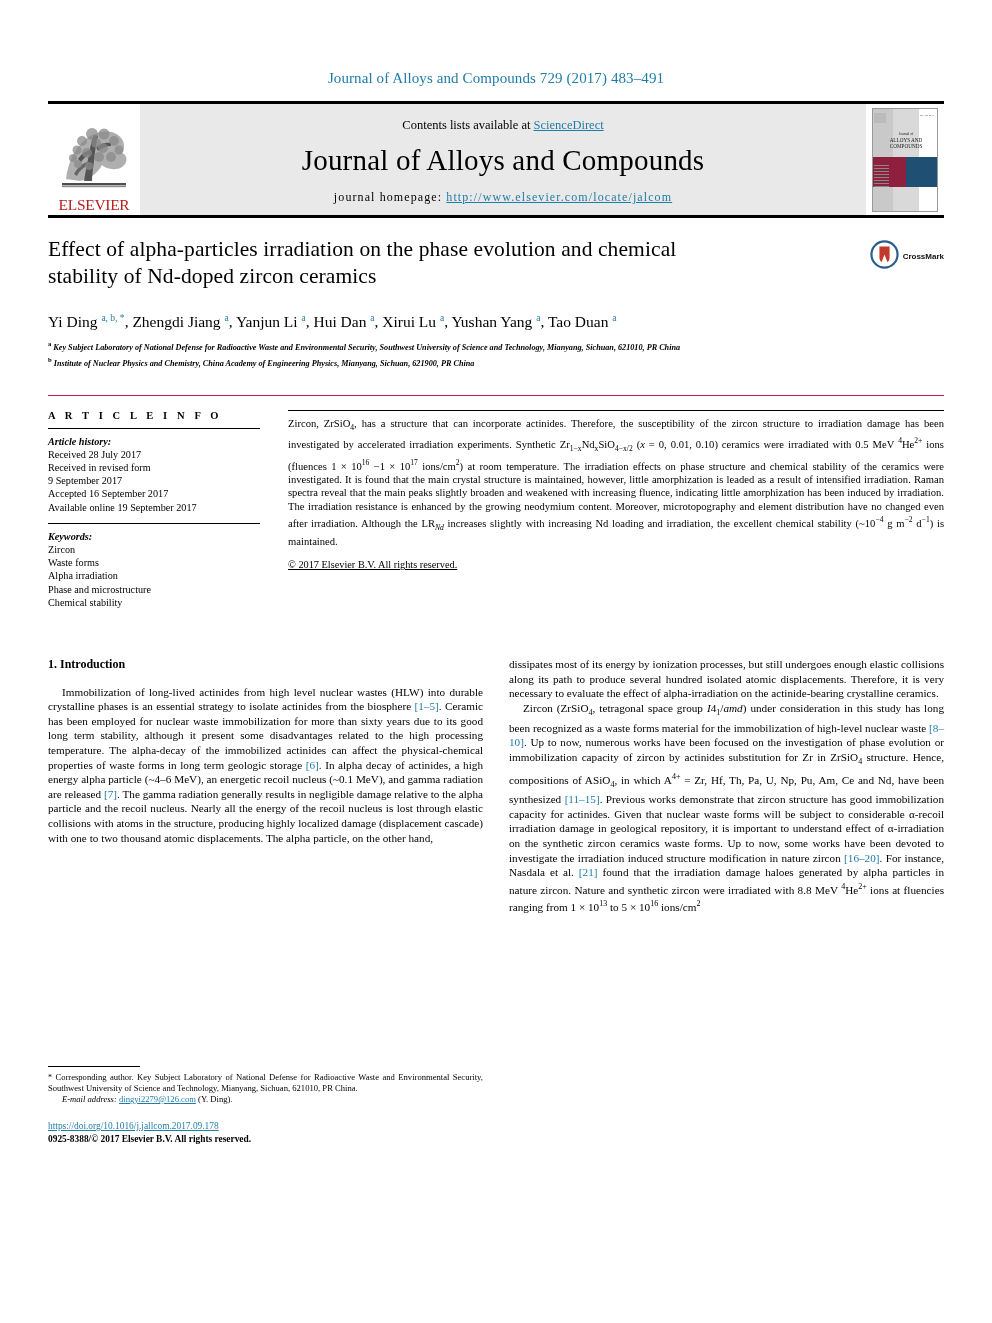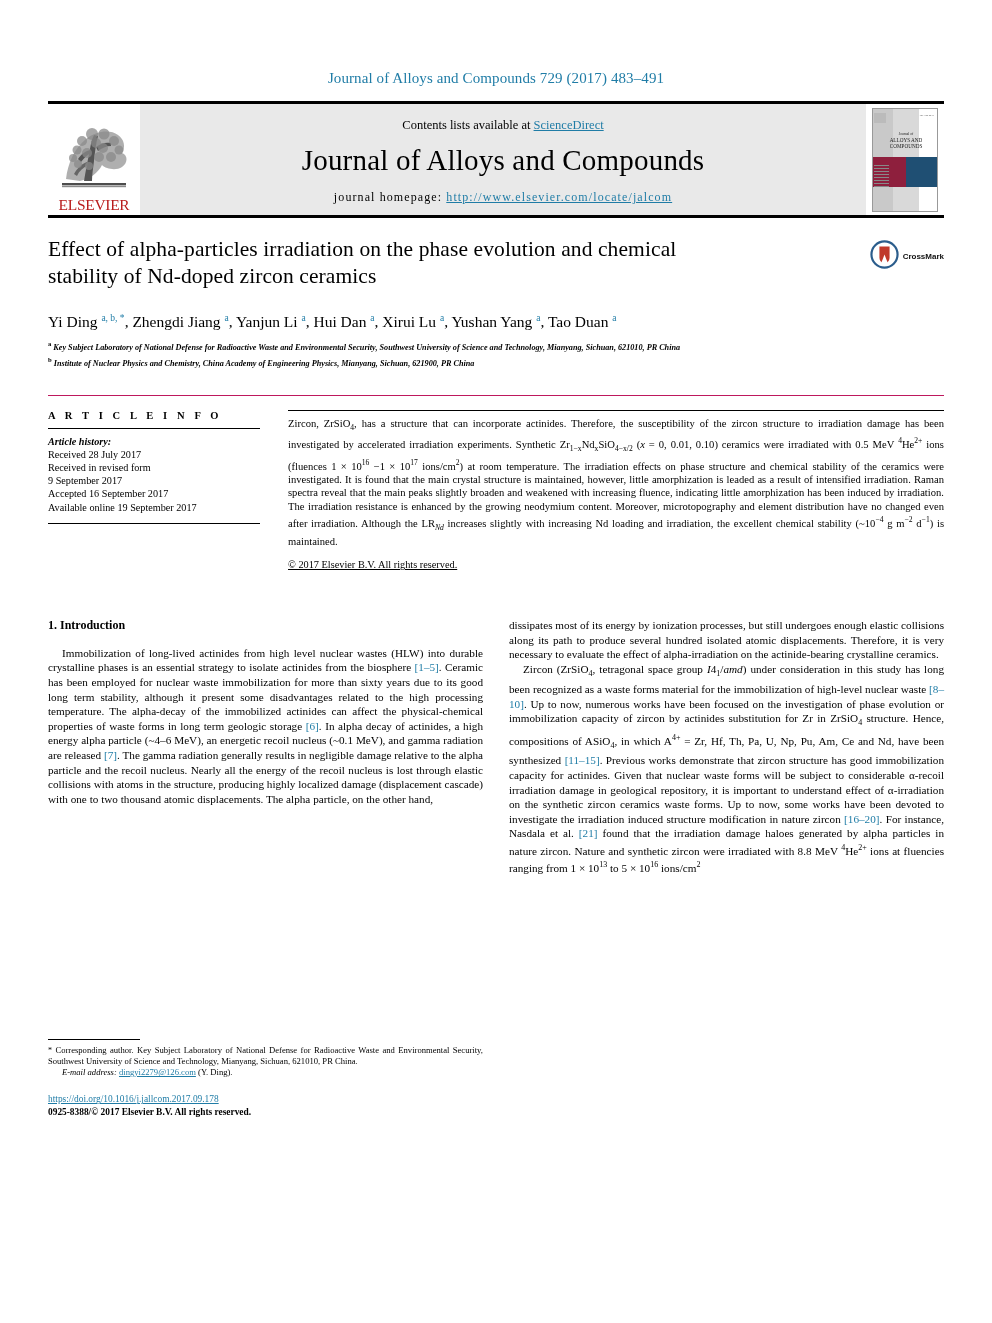--- a/index.html
+++ b/index.html
@@ -206,21 +206,21 @@
     margin: 0 0 0 0;
   }
   .para.noindent { text-indent: 0; }
   .ref { color: #1f7ca6; }
   .para sub, .para sup { font-size: 8px; }
 
   
   .footnote-wrap {
     position: absolute;
     left: 0;
-    bottom: 0;
+    bottom: 12px;
     width: 100%;
   }
   .foot-rule { border-top: 1px solid #000; width: 92px; margin-bottom: 5px; }
   .footnote {
     font-size: 8.6px;
     line-height: 11.2px;
     text-align: justify;
   }
   .footnote .star { font-size: 8px; }
   .footnote .email-label { font-style: italic; }
@@ -342,20 +342,30 @@
       <div class="it">Article history:</div>
       <div id="history-items">
           <div>Received 28 July 2017</div>
           <div>Received in revised form</div>
           <div>9 September 2017</div>
           <div>Accepted 16 September 2017</div>
           <div>Available online 19 September 2017</div>
         </div>
     </div>
     <div class="rule-thin"></div>
+    <div class="info-block">
+      <div class="it">Keywords:</div>
+      <div id="keyword-items">
+          <div>Zircon</div>
+          <div>Waste forms</div>
+          <div>Alpha irradiation</div>
+          <div>Phase and microstructure</div>
+          <div>Chemical stability</div>
+        </div>
+    </div>
   </div>
 
   <div class="col-abs">
     <div class="rule"></div>
     <div class="abstract-body" id="abstract-text">Zircon, ZrSiO<sub>4</sub>, has a structure that can incorporate actinides. Therefore, the susceptibility of the zircon structure to irradiation damage has been investigated by accelerated irradiation experiments. Synthetic Zr<sub>1−x</sub>Nd<sub>x</sub>SiO<sub>4−x/2</sub> (<i>x</i> = 0, 0.01, 0.10) ceramics were irradiated with 0.5 MeV <sup>4</sup>He<sup>2+</sup> ions (fluences 1 × 10<sup>16</sup> −1 × 10<sup>17</sup> ions/cm<sup>2</sup>) at room temperature. The irradiation effects on phase structure and chemical stability of the ceramics were investigated. It is found that the main crystal structure is maintained, however, little amorphization is leaded as a result of intensified irradiation. Raman spectra reveal that the main peaks slightly broaden and weakened with increasing fluence, indicating little amorphization has been induced by irradiation. The irradiation resistance is enhanced by the growing neodymium content. Moreover, microtopography and element distribution have no changed even after irradiation. Although the LR<sub><i>Nd</i></sub> increases slightly with increasing Nd loading and irradiation, the excellent chemical stability (~10<sup>−4</sup> g m<sup>−2</sup> d<sup>−1</sup>) is maintained.</div>
     <div class="copyright">© 2017 Elsevier B.V. All rights reserved.</div>
   </div>
 </div>
 
 <div class="body-cols">

